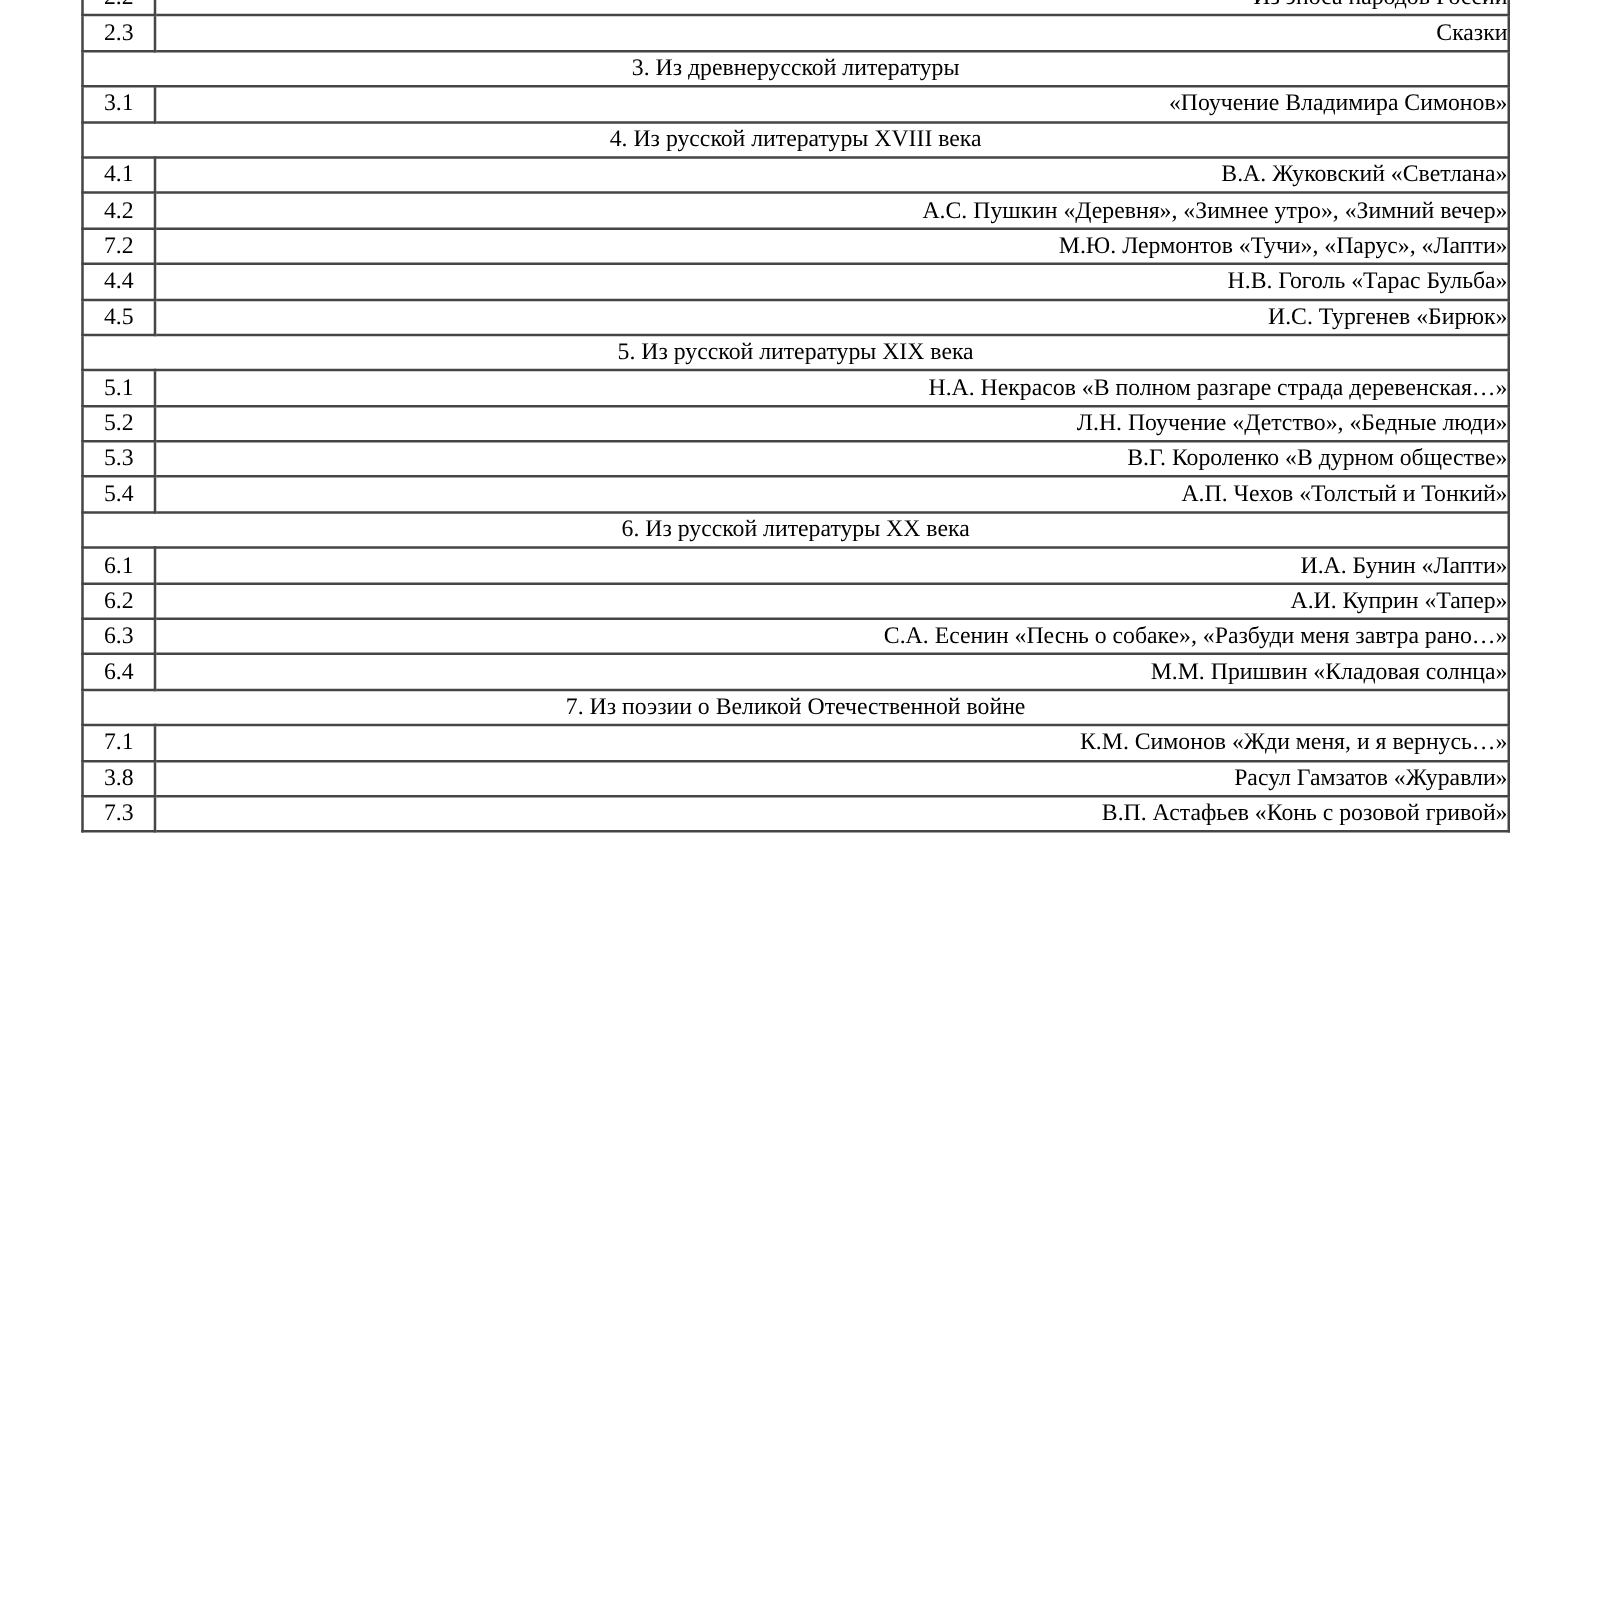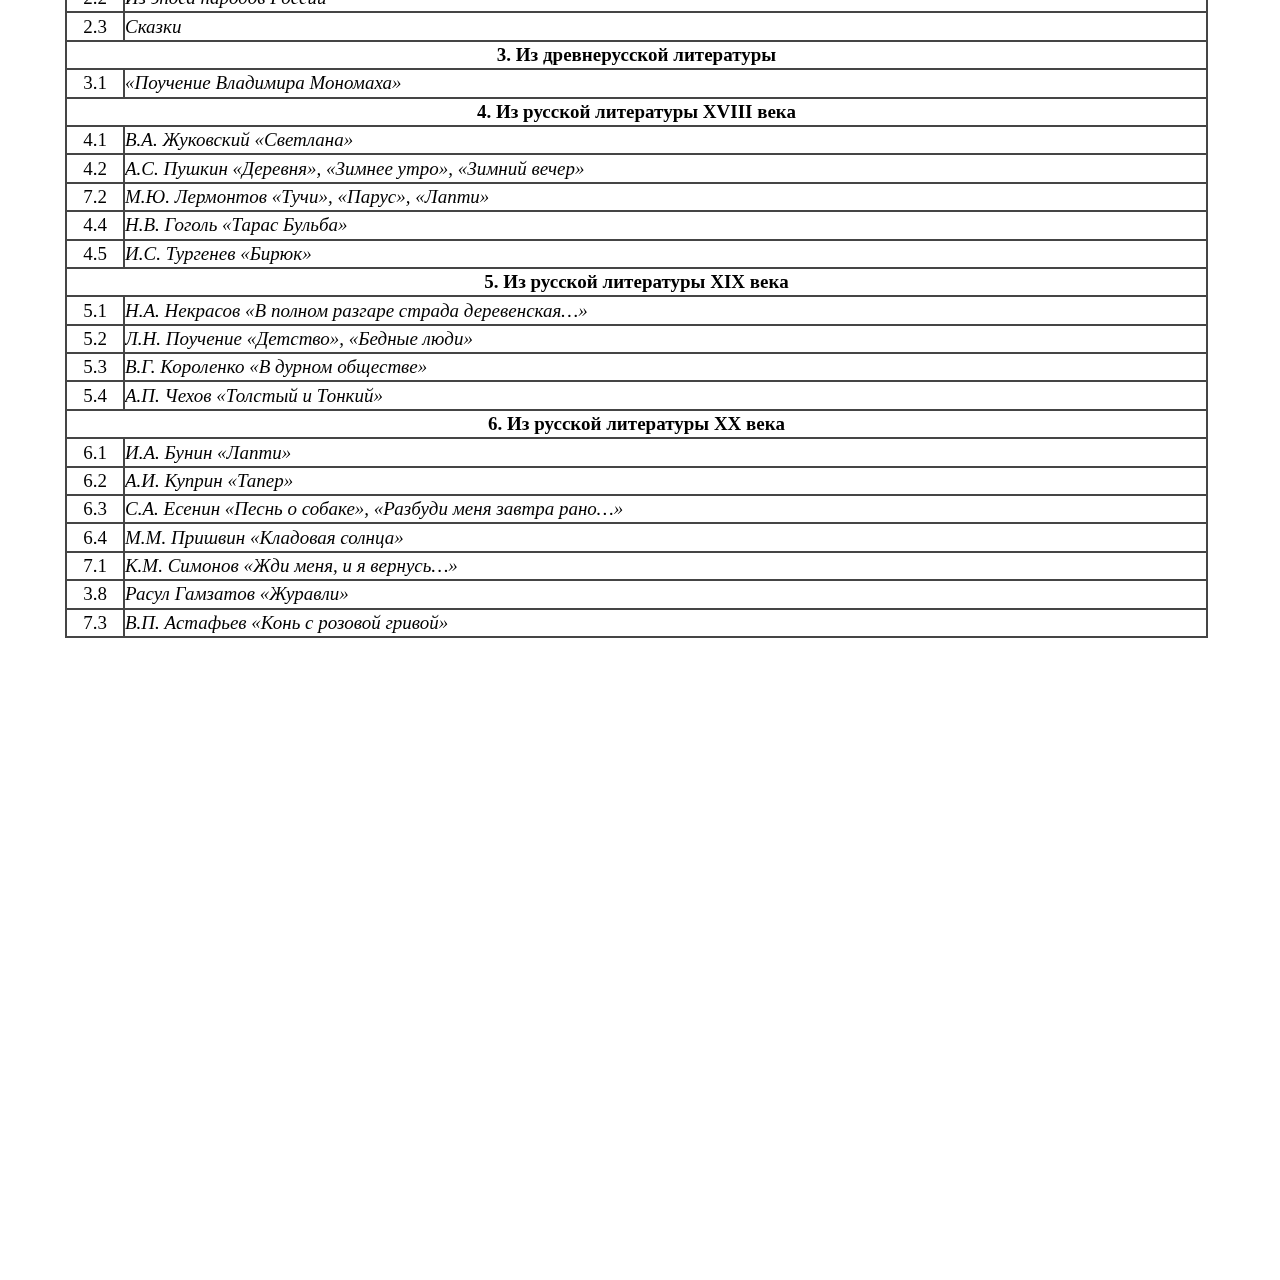--- a/index.html
+++ b/index.html
@@ -35,26 +35,25 @@
     vertical-align: middle;
     overflow: hidden;
     white-space: nowrap;
   }
   td.num-cell {
     width: 56px;
     text-align: center;
   }
   td.text-cell {
     padding-left: 12px;
-    text-align: left;
-    font-style: italic;
+    text-align: right;
   }
   td.section-cell {
     text-align: center;
-    font-weight: bold;
+    font-weight: normal;
     font-size: 20px;
   }
 </style>
 </head>
 <body>
 
 <div class="page">
   <table class="curriculum">
     <tbody>
         <tr>
@@ -63,21 +62,21 @@
         </tr>
         <tr>
           <td class="num-cell">2.3</td>
           <td class="text-cell">Сказки</td>
         </tr>
         <tr>
           <td class="section-cell" colspan="2">3. Из древнерусской литературы</td>
         </tr>
         <tr>
           <td class="num-cell">3.1</td>
-          <td class="text-cell">«Поучение Владимира Мономаха»</td>
+          <td class="text-cell">«Поучение Владимира Симонов»</td>
         </tr>
         <tr>
           <td class="section-cell" colspan="2">4. Из русской литературы XVIII века</td>
         </tr>
         <tr>
           <td class="num-cell">4.1</td>
           <td class="text-cell">В.А. Жуковский «Светлана»</td>
         </tr>
         <tr>
           <td class="num-cell">4.2</td>
@@ -127,20 +126,23 @@
         </tr>
         <tr>
           <td class="num-cell">6.3</td>
           <td class="text-cell">С.А. Есенин «Песнь о собаке», «Разбуди меня завтра рано…»</td>
         </tr>
         <tr>
           <td class="num-cell">6.4</td>
           <td class="text-cell">М.М. Пришвин «Кладовая солнца»</td>
         </tr>
         <tr>
+          <td class="section-cell" colspan="2">7. Из поэзии о Великой Отечественной войне</td>
+        </tr>
+        <tr>
           <td class="num-cell">7.1</td>
           <td class="text-cell">К.М. Симонов «Жди меня, и я вернусь…»</td>
         </tr>
         <tr>
           <td class="num-cell">3.8</td>
           <td class="text-cell">Расул Гамзатов «Журавли»</td>
         </tr>
         <tr>
           <td class="num-cell">7.3</td>
           <td class="text-cell">В.П. Астафьев «Конь с розовой гривой»</td>

